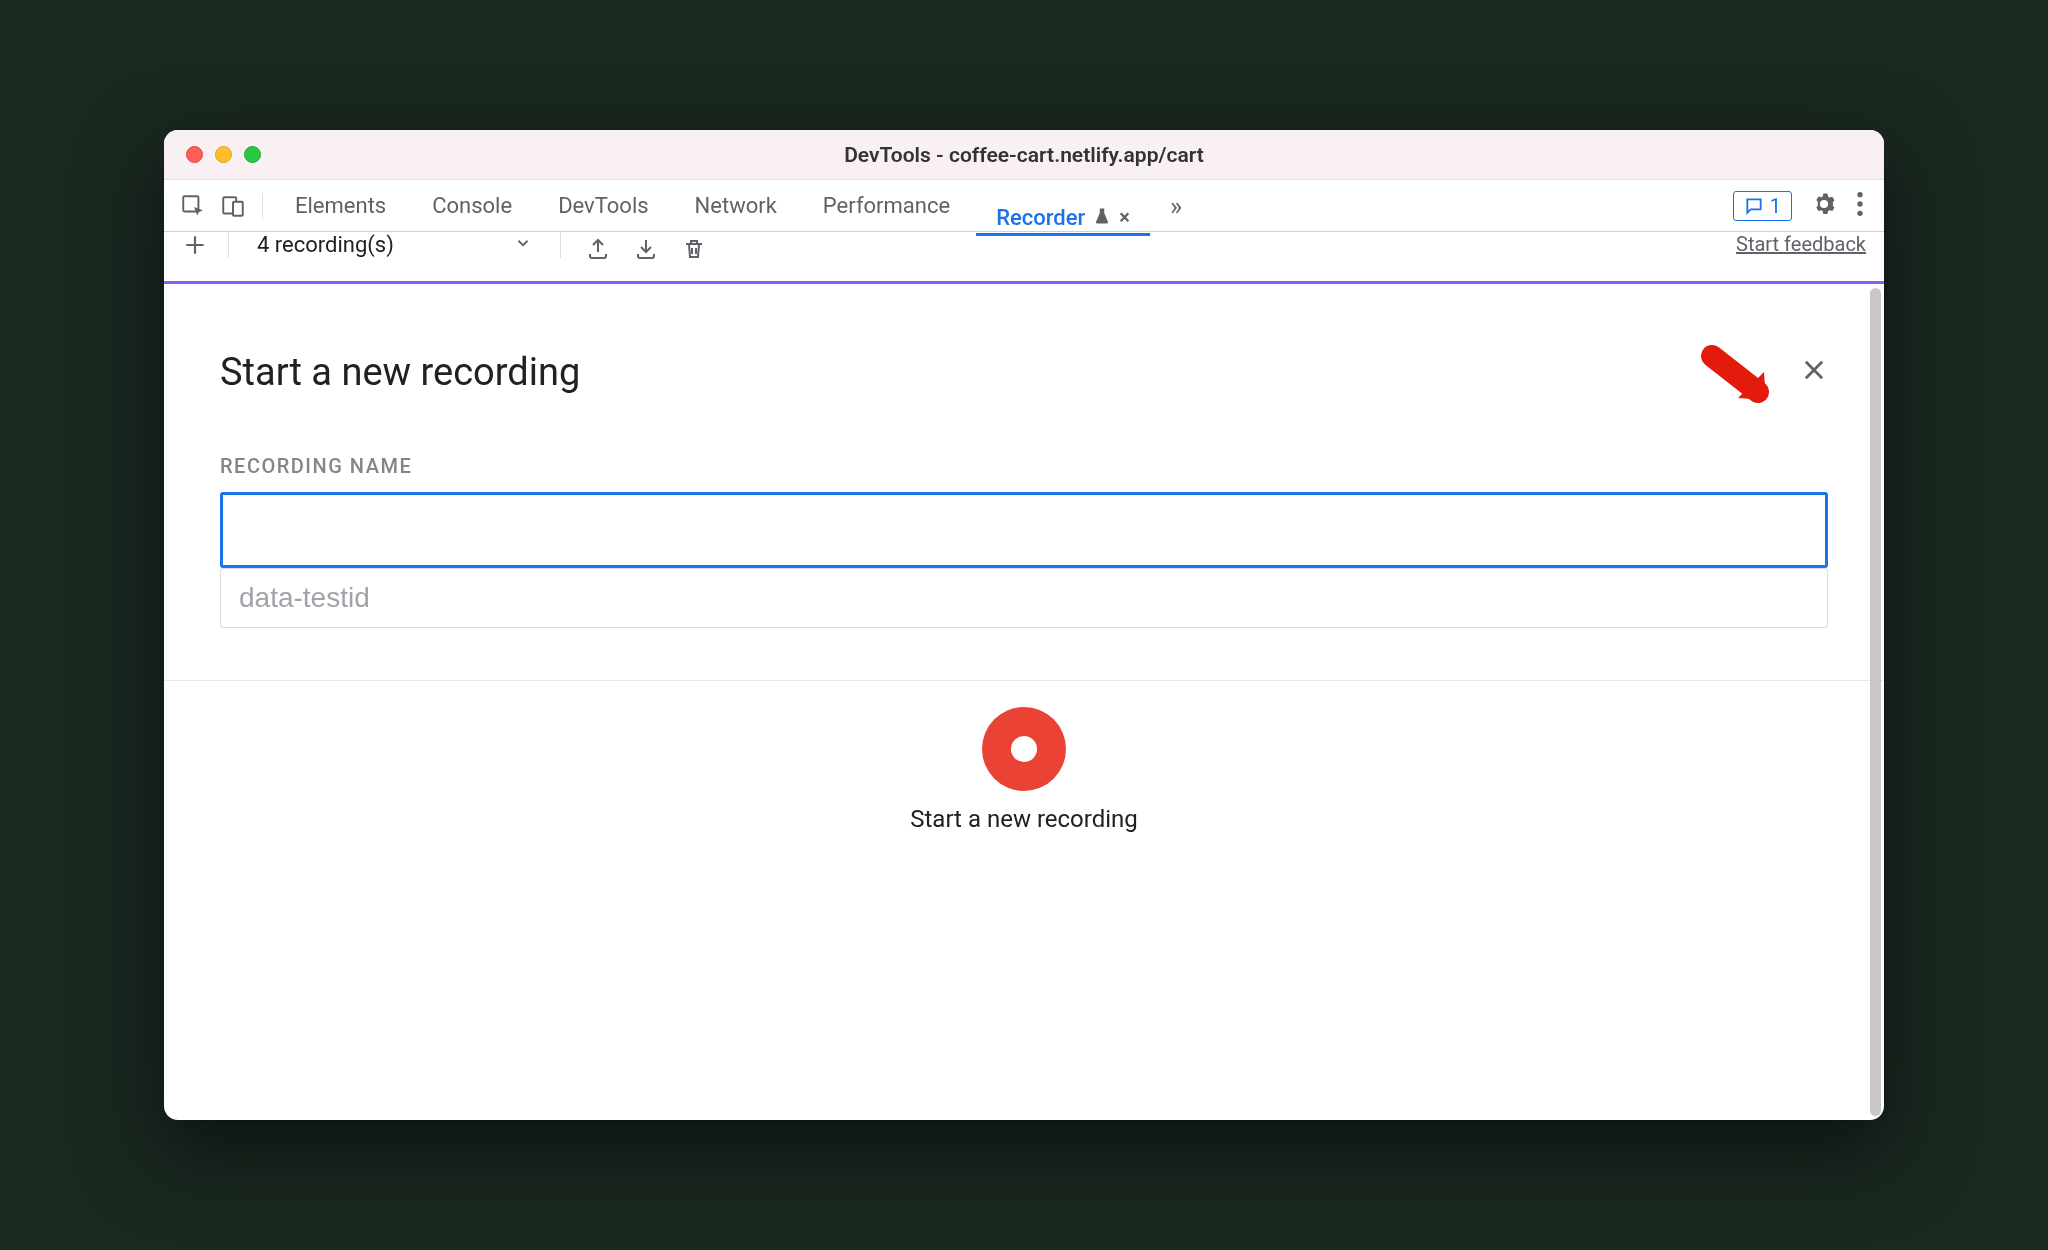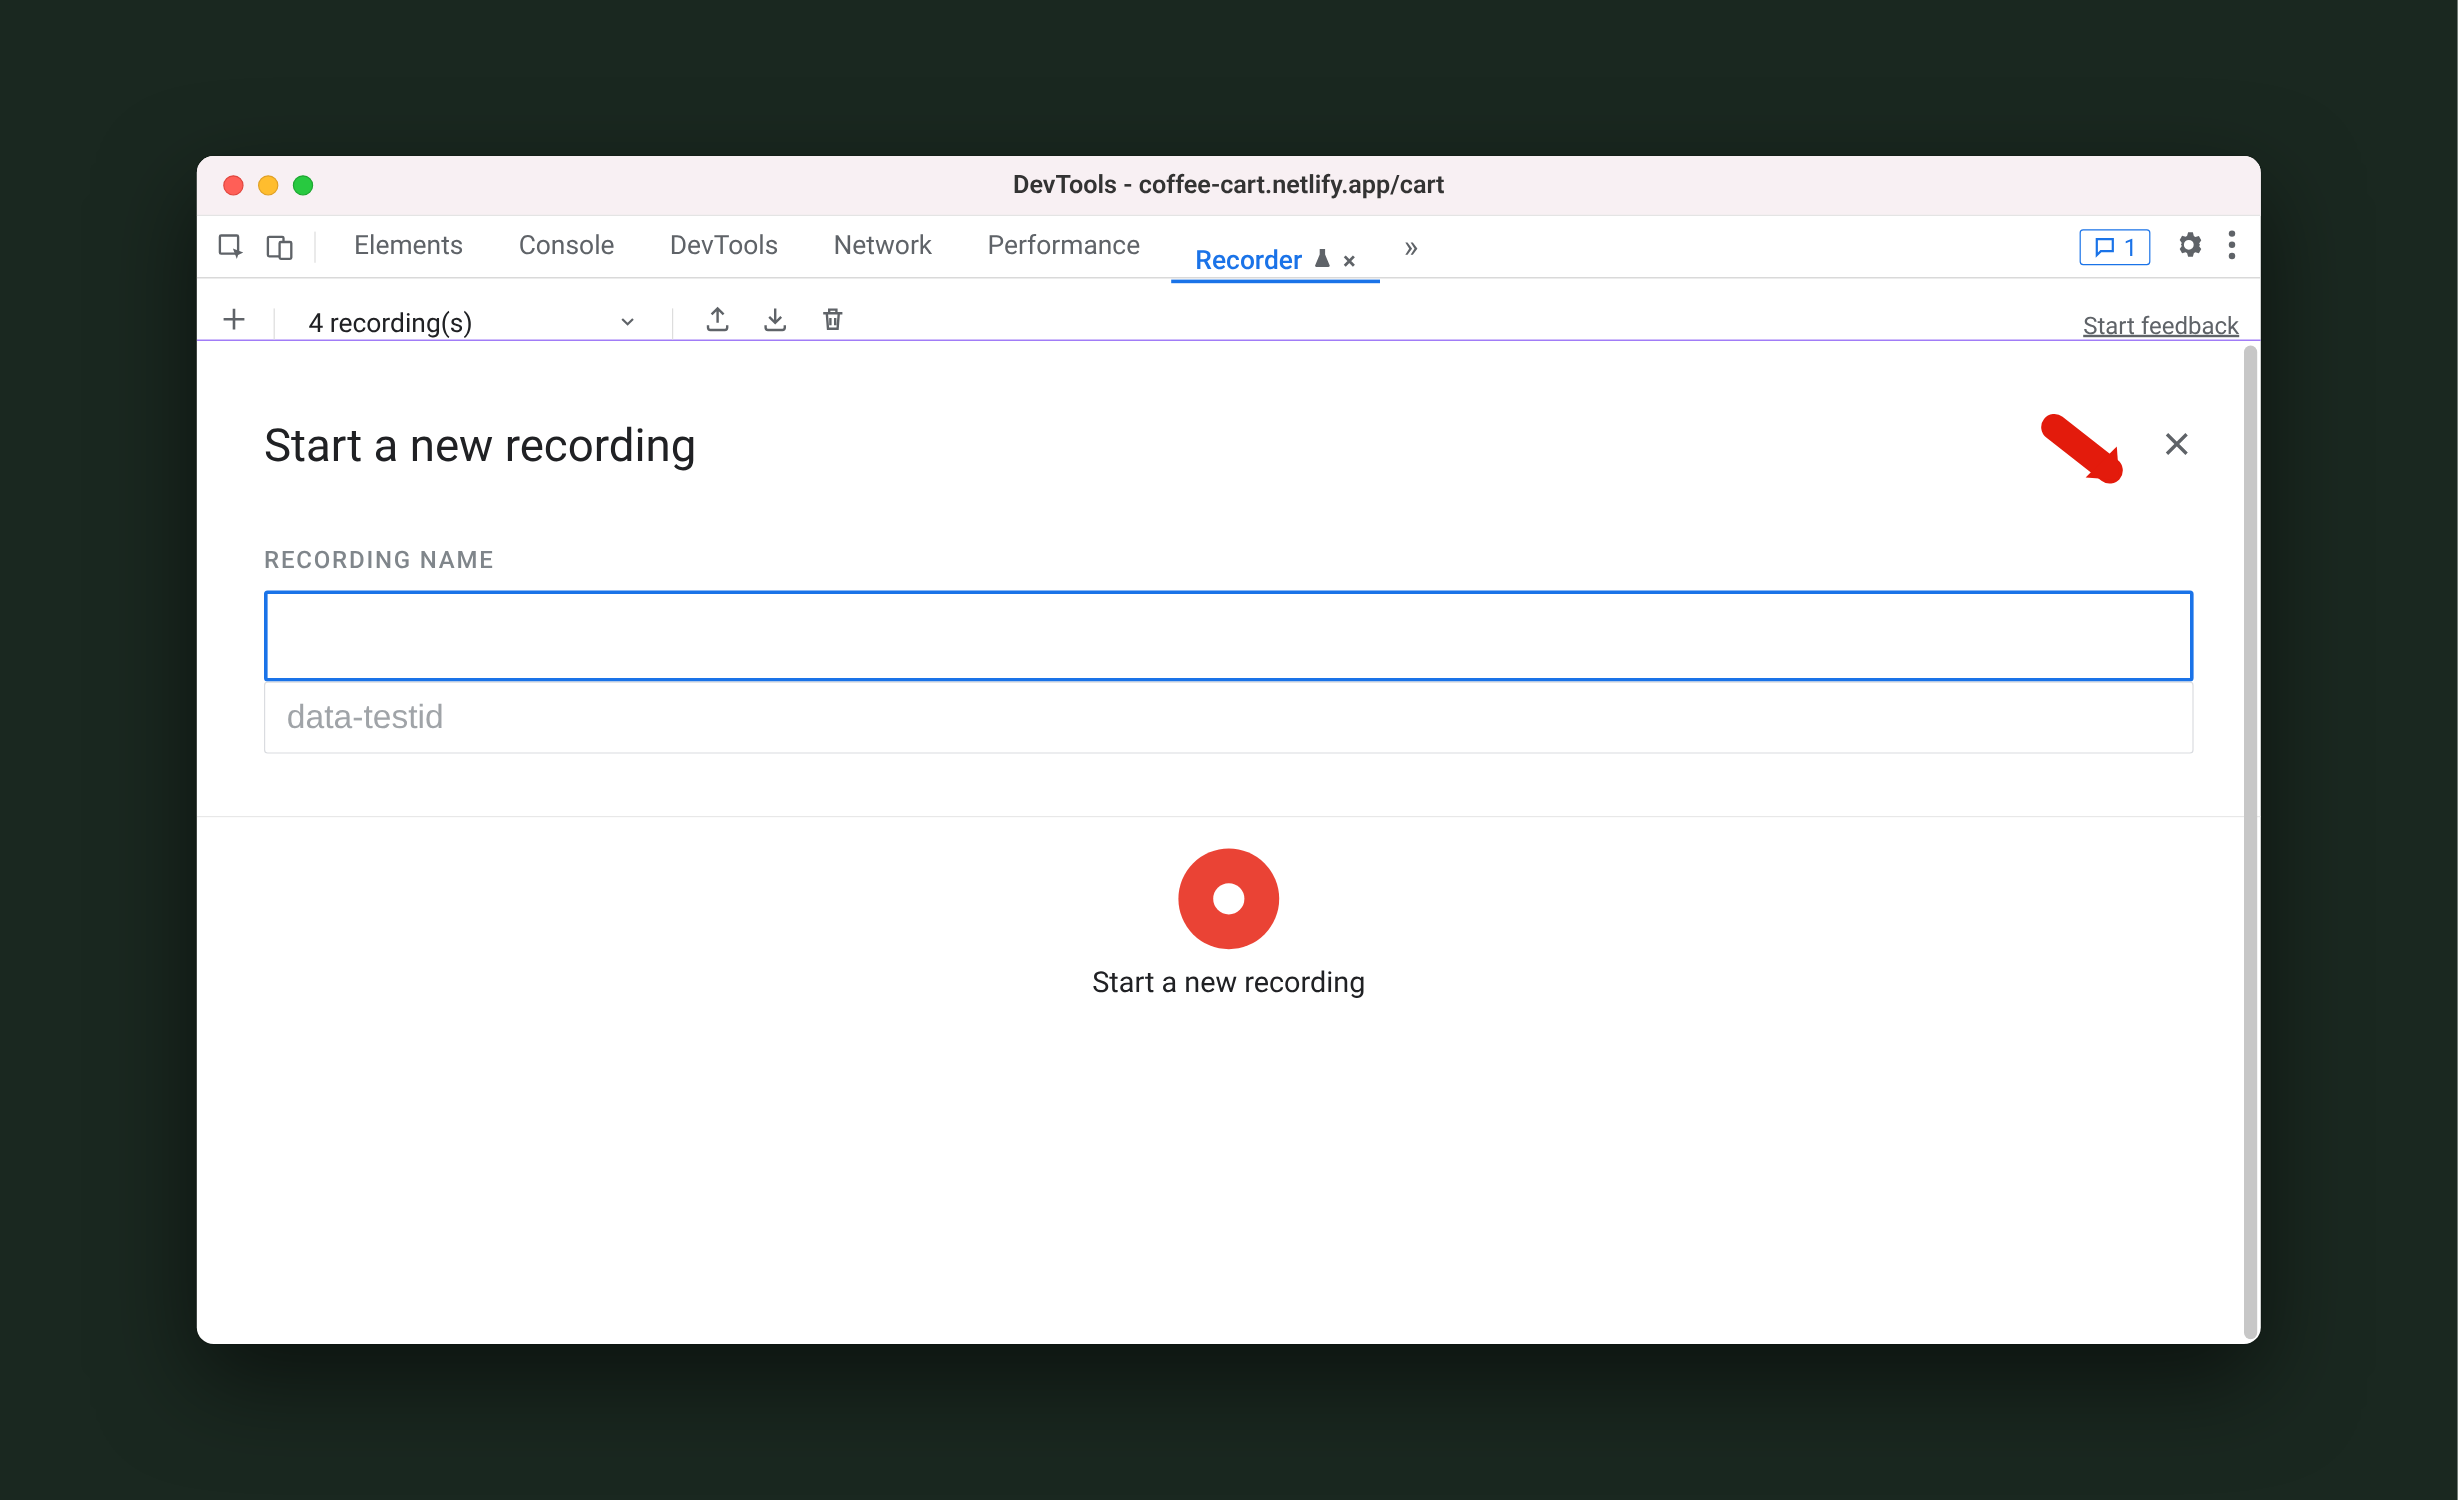--- a/index.html
+++ b/index.html
@@ -112,22 +112,22 @@
     font-size:20px;
     cursor:pointer;
   }
   .gear, .kebab {
     color:#5f6368; cursor:pointer;
   }
   
   .toolbar {
     height: 52px;
     display:flex;
-    align-items:flex-end;
-    border-bottom:1px solid #8b5cf6;
+    align-items:flex-start;
+    border-bottom:3px solid #8b5cf6;
     padding:0 18px;
     gap:14px;
   }
   .plus-btn { color:#5f6368; cursor:pointer; }
   .recordings-select {
     display:flex; align-items:center; gap:120px;
     font-size:22px; color:#202124;
     cursor:pointer;
     padding:0 8px;
   }

